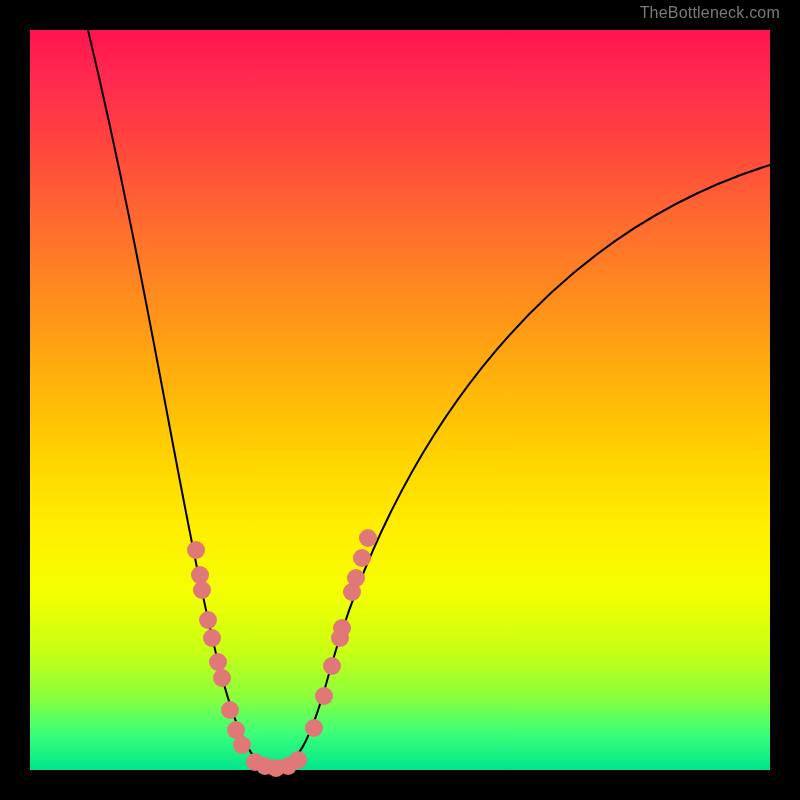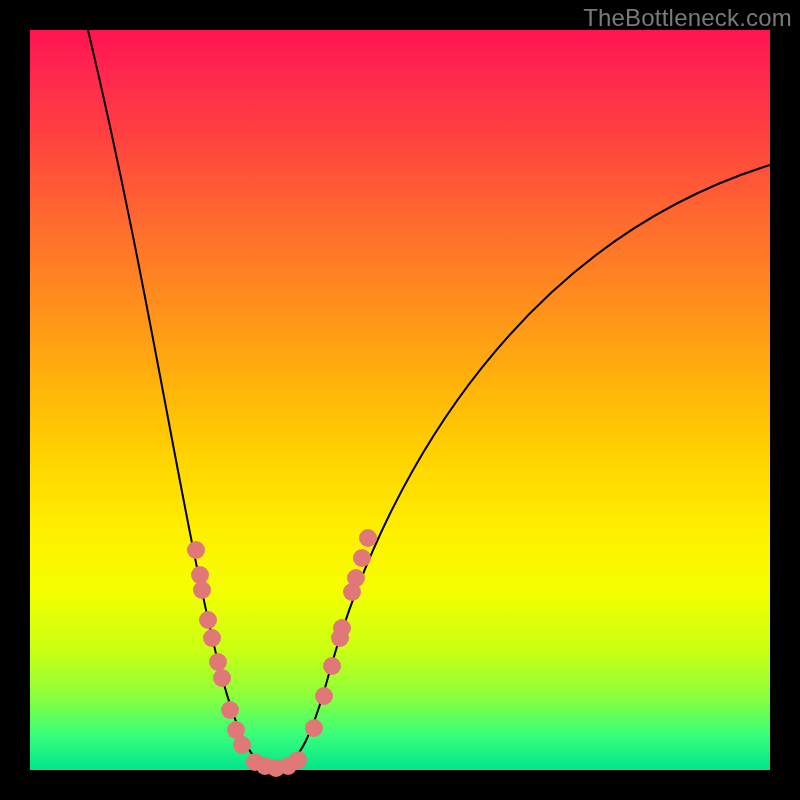--- a/index.html
+++ b/index.html
@@ -27,23 +27,23 @@
       #fff000 68%,
       #f4ff00 76%,
       #c8ff14 84%,
       #8cff3c 90%,
       #3cff78 95%,
       #00e68c 100%);
   }
   .watermark {
     position: absolute;
     top: 4px;
-    right: 8px;
+    right: 20px;
     font-family: Arial, Helvetica, sans-serif;
-    font-size: 24px;
+    font-size: 16px;
     font-weight: 500;
     color: #7a7a7a;
     letter-spacing: 0.2px;
     z-index: 10;
   }
   svg.curve {
     position: absolute;
     left: 0;
     top: 0;
     width: 100%;

